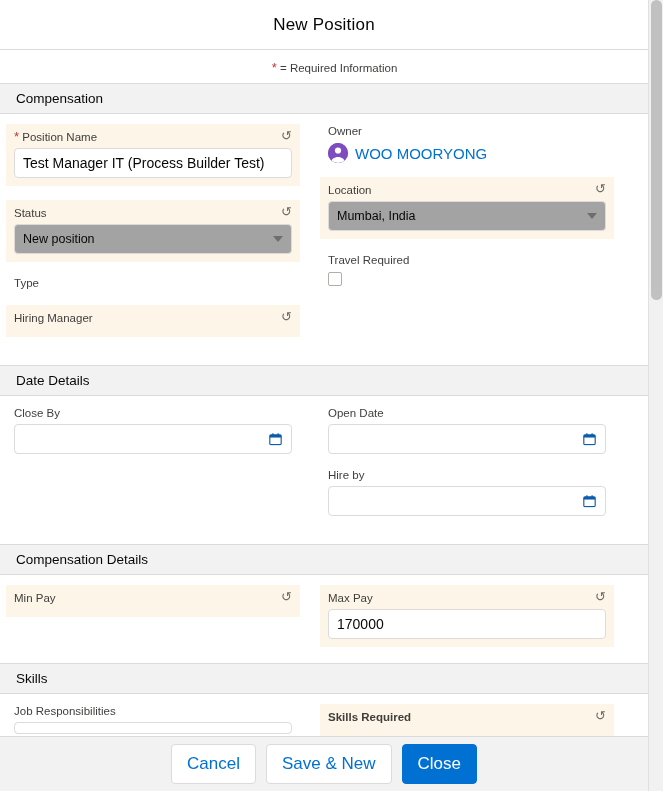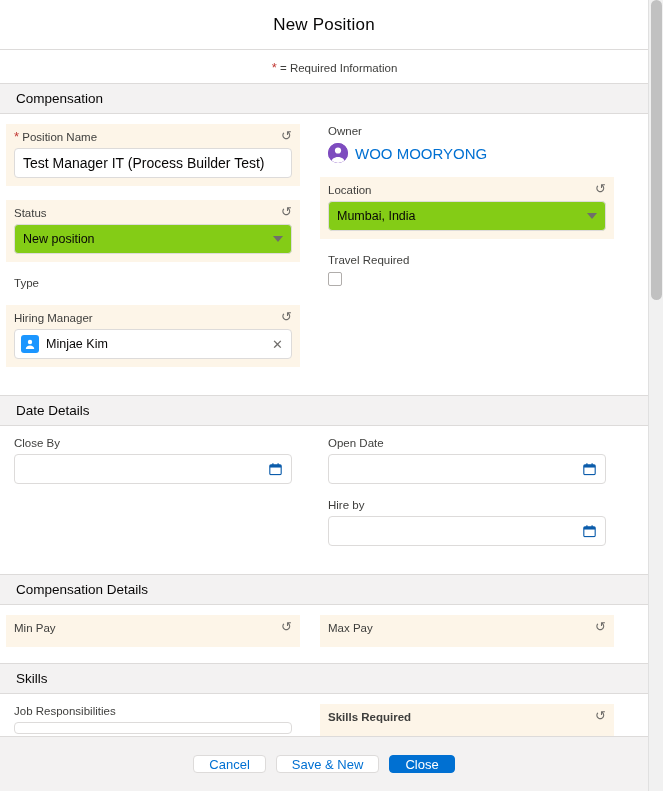--- a/index.html
+++ b/index.html
@@ -117,21 +117,21 @@
     font-size: 14px;
     color: #080707;
     display: flex;
     align-items: center;
   }
   .select {
     width: 100%;
     height: 30px;
     border: 1px solid #dddbda;
     border-radius: 4px;
-    background: #84cc16;
+    background: #a3a3a3;
     padding: 0 26px 0 8px;
     font-size: 12.5px;
     color: #080707;
     display: flex;
     align-items: center;
     position: relative;
   }
   .caret {
     position: absolute;
     right: 8px; top: 50%;
@@ -228,24 +228,24 @@
     width: 648px;
     height: 55px;
     background: #f3f2f2;
     border-top: 1px solid #dddbda;
     display: flex;
     align-items: center;
     justify-content: center;
     gap: 10px;
   }
   .btn {
-    height: 18px;
+    height: 40px;
     padding: 0 15px;
     border-radius: 4px;
-    font-size: 13px;
+    font-size: 17px;
     display: flex;
     align-items: center;
     cursor: pointer;
     border: 1px solid #dddbda;
     background: #fff;
     color: #0070d2;
   }
   .btn.primary {
     background: #0070d2;
     border-color: #0070d2;
@@ -298,30 +298,20 @@
           <div class="field">
             <div class="label-row">
               <div class="f-label">Type</div>
             </div>
           </div>
 
           <div class="field highlight">
             <div class="label-row">
               <div class="f-label">Hiring Manager</div>
               <div class="undo-icon">↺</div>
-            </div>
-            <div class="lookup">
-              <span class="lookup-ico">
-                <svg width="12" height="12" viewBox="0 0 12 12">
-                    <circle cx="6" cy="4" r="2.2" fill="#fff"></circle>
-                    <path d="M1.8 11c0-2.3 1.9-3.6 4.2-3.6S10.2 8.7 10.2 11z" fill="#fff"></path>
-                  </svg>
-              </span>
-              <span class="lookup-text">Minjae Kim</span>
-              <span class="lookup-clear">✕</span>
             </div>
           </div>
         </div>
 
         <div class="col">
           <div class="field">
             <div class="label-row">
               <div class="f-label">Owner</div>
             </div>
             <div class="owner-value">
@@ -426,20 +416,21 @@
               <div class="undo-icon">↺</div>
             </div>
           </div>
         </div>
         <div class="col">
           <div class="field highlight" style="margin-bottom:2px">
             <div class="label-row">
               <div class="f-label">Max Pay</div>
               <div class="undo-icon">↺</div>
             </div>
+            <div class="input">170000</div>
           </div>
         </div>
       </div>
     </div>
 
     <div class="section-head">Skills</div>
     <div class="section-body">
       <div class="grid">
         <div class="col">
           <div class="field">

